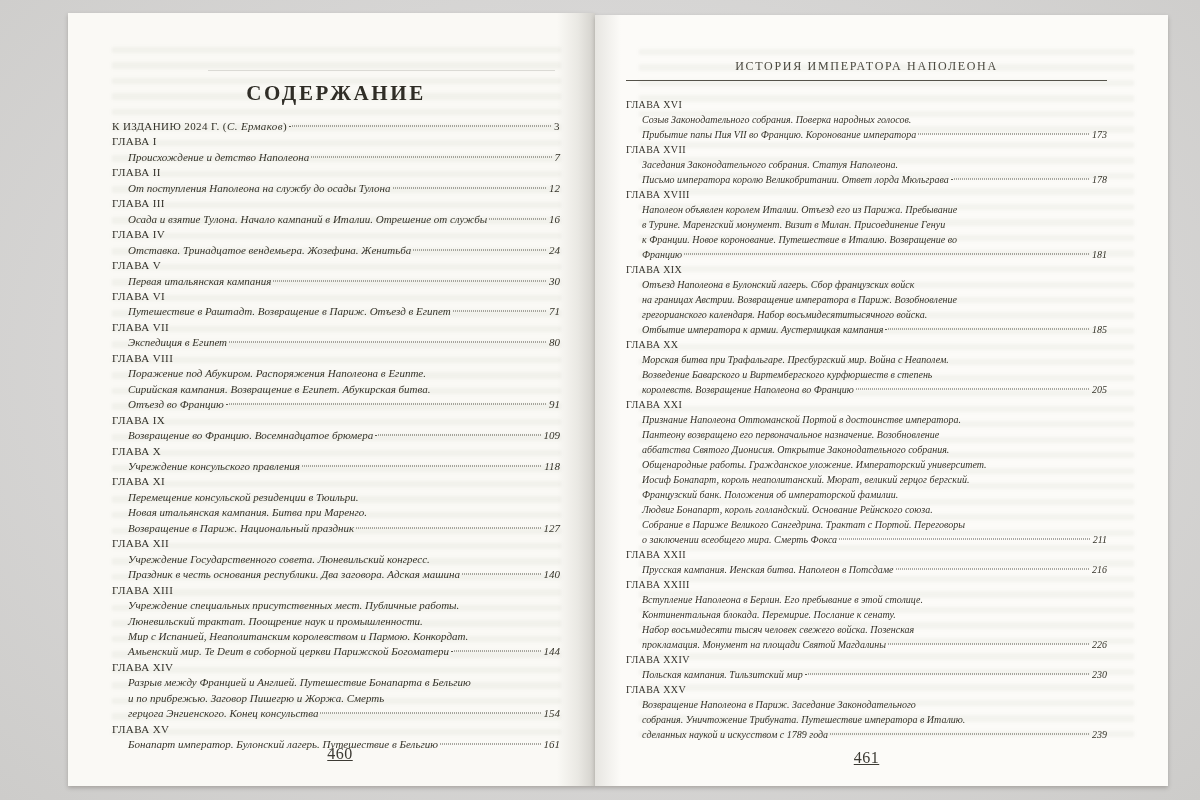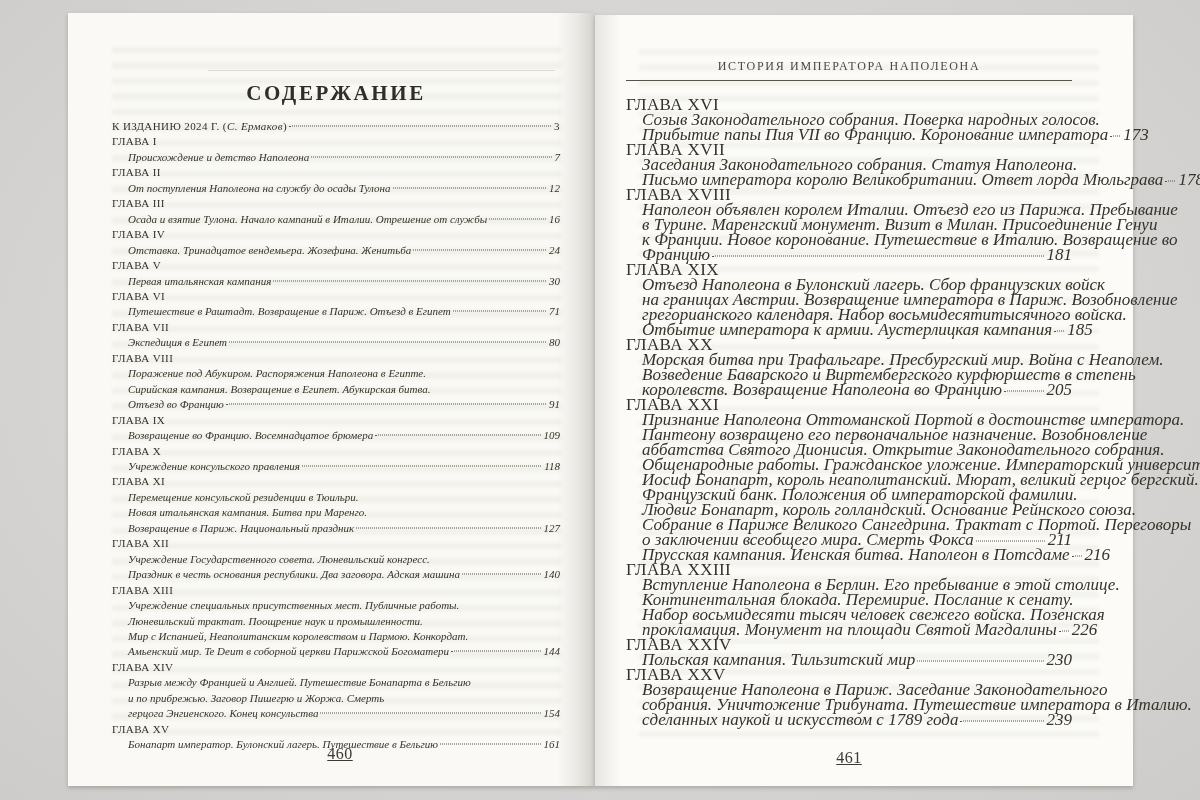--- a/index.html
+++ b/index.html
@@ -6,21 +6,21 @@
   .stage{
     position:relative;width:1200px;height:800px;overflow:hidden;
     background:radial-gradient(ellipse at 50% 45%, #d7d6d5 55%, #cdccca 100%);
     font-family:"Liberation Serif","DejaVu Serif",serif;
   }
   .page{
     position:absolute;background:#fbfaf7;color:#353329;
     box-shadow:0 2px 4px rgba(60,55,45,0.28);
   }
   .page-left{left:68px;top:13px;width:527px;height:773px;background:#faf9f5;}
-  .page-right{left:595px;top:15px;width:538px;height:771px;background:#fcfbf8;}
+  .page-right{left:595px;top:15px;width:538px;height:771px;background:#fcfbf8;padding-left:35px;}
   .page-left::after{
     content:"";position:absolute;top:0;right:0;width:38px;height:100%;
     background:linear-gradient(to right, rgba(90,85,72,0) 0%, rgba(90,85,72,0.10) 55%, rgba(70,65,55,0.22) 100%);
     pointer-events:none;
   }
   .page-right::after{
     content:"";position:absolute;top:0;left:0;width:26px;height:100%;
     background:linear-gradient(to right, rgba(90,85,72,0.13) 0%, rgba(90,85,72,0) 100%);
     pointer-events:none;
   }
@@ -43,21 +43,21 @@
     letter-spacing:2.6px;color:#2f2d26;
   }
   .running-header{
     margin-top:44px;text-align:center;font-size:12px;letter-spacing:1.7px;
     color:#4a483f;font-weight:500;
   }
   .header-rule{margin-top:6px;border-top:1.2px solid #55534a;height:0;}
 
   .toc-list{margin-top:13px;}
   .toc-list-l{font-size:11px;line-height:15.45px;}
-  .toc-list-r{margin-top:16px;font-size:17px;line-height:15.0px;}
+  .toc-list-r{margin-top:16px;font-size:10px;line-height:15.0px;}
 
   .chapter-heading{letter-spacing:0.4px;color:#34322b;}
   .toc-line{display:flex;align-items:baseline;white-space:nowrap;}
   .indent{padding-left:16px;font-style:italic;}
   .caps{letter-spacing:0.4px;}
   .line-text{white-space:nowrap;}
   .line-text em{font-style:italic;}
   .dots{
     flex:1 1 auto;min-width:10px;margin:0 3px 0 2px;
     border-bottom:1.7px dotted #57554a;transform:translateY(-3.5px);
@@ -242,20 +242,21 @@
           <div class="toc-line indent">Общенародные работы. Гражданское уложение. Императорский университет.</div>
           <div class="toc-line indent">Иосиф Бонапарт, король неаполитанский. Мюрат, великий герцог бергский.</div>
           <div class="toc-line indent">Французский банк. Положения об императорской фамилии.</div>
           <div class="toc-line indent">Людвиг Бонапарт, король голландский. Основание Рейнского союза.</div>
           <div class="toc-line indent">Собрание в Париже Великого Сангедрина. Трактат с Портой. Переговоры</div>
           <div class="toc-line indent">
             <span class="line-text">о заключении всеобщего мира. Смерть Фокса</span>
             <span class="dots"></span>
             <span class="pagenum">211</span>
           </div>
+          <div class="chapter-heading">ГЛАВА XXII</div>
           <div class="toc-line indent">
             <span class="line-text">Прусская кампания. Иенская битва. Наполеон в Потсдаме</span>
             <span class="dots"></span>
             <span class="pagenum">216</span>
           </div>
           <div class="chapter-heading">ГЛАВА XXIII</div>
           <div class="toc-line indent">Вступление Наполеона в Берлин. Его пребывание в этой столице.</div>
           <div class="toc-line indent">Континентальная блокада. Перемирие. Послание к сенату.</div>
           <div class="toc-line indent">Набор восьмидесяти тысяч человек свежего войска. Позенская</div>
           <div class="toc-line indent">

